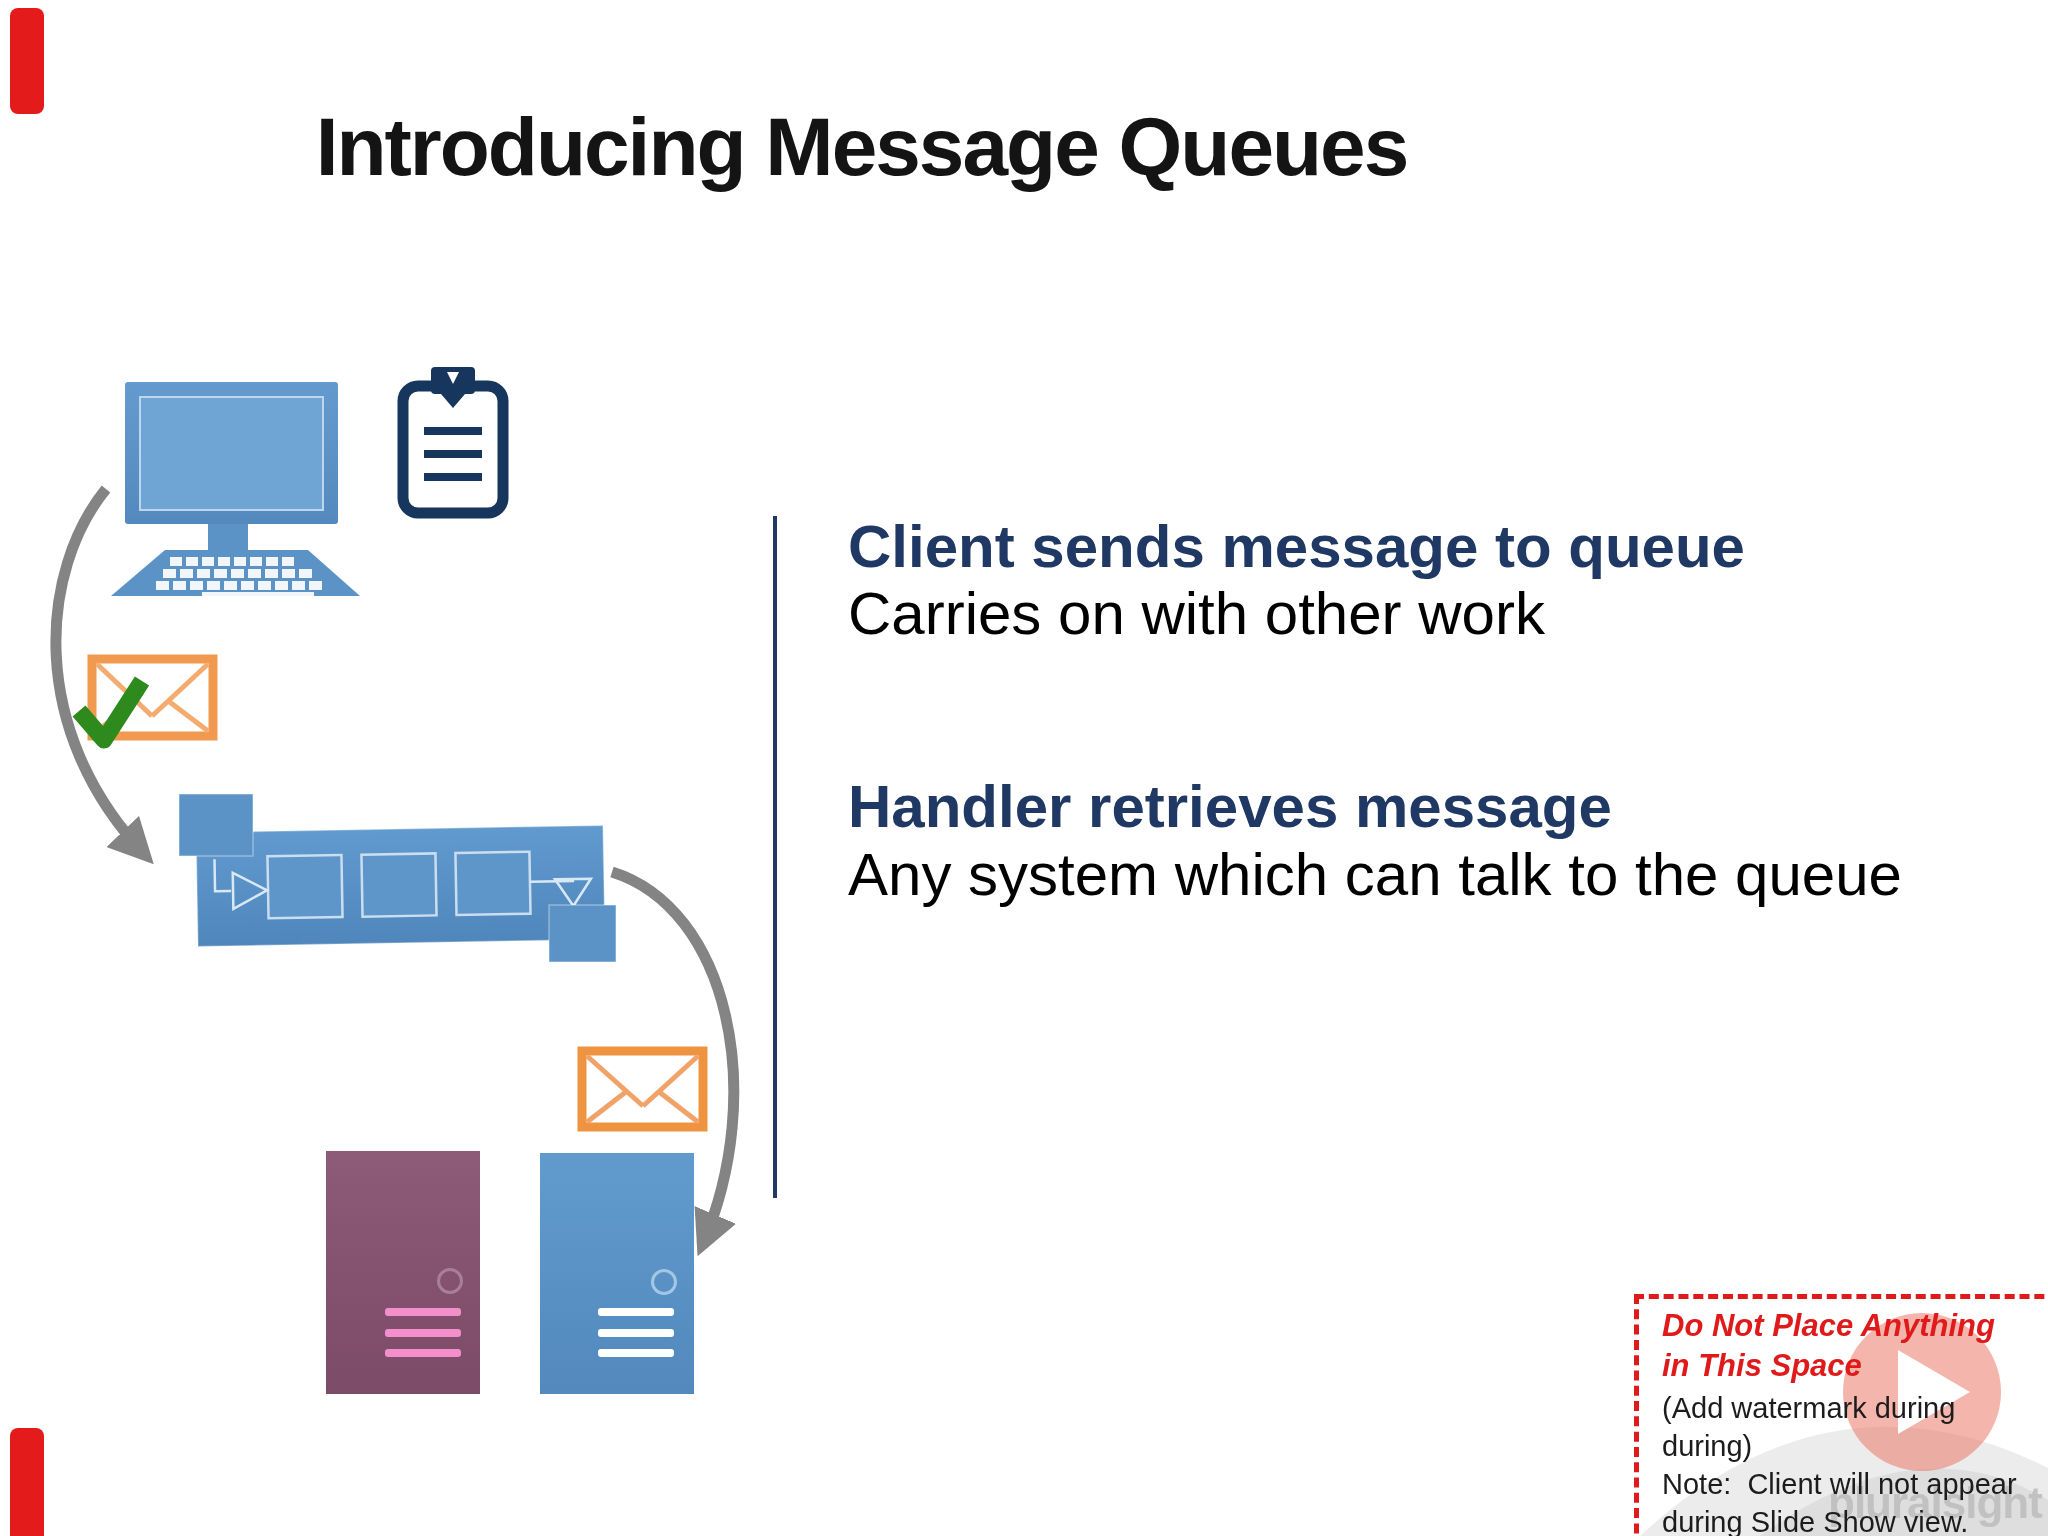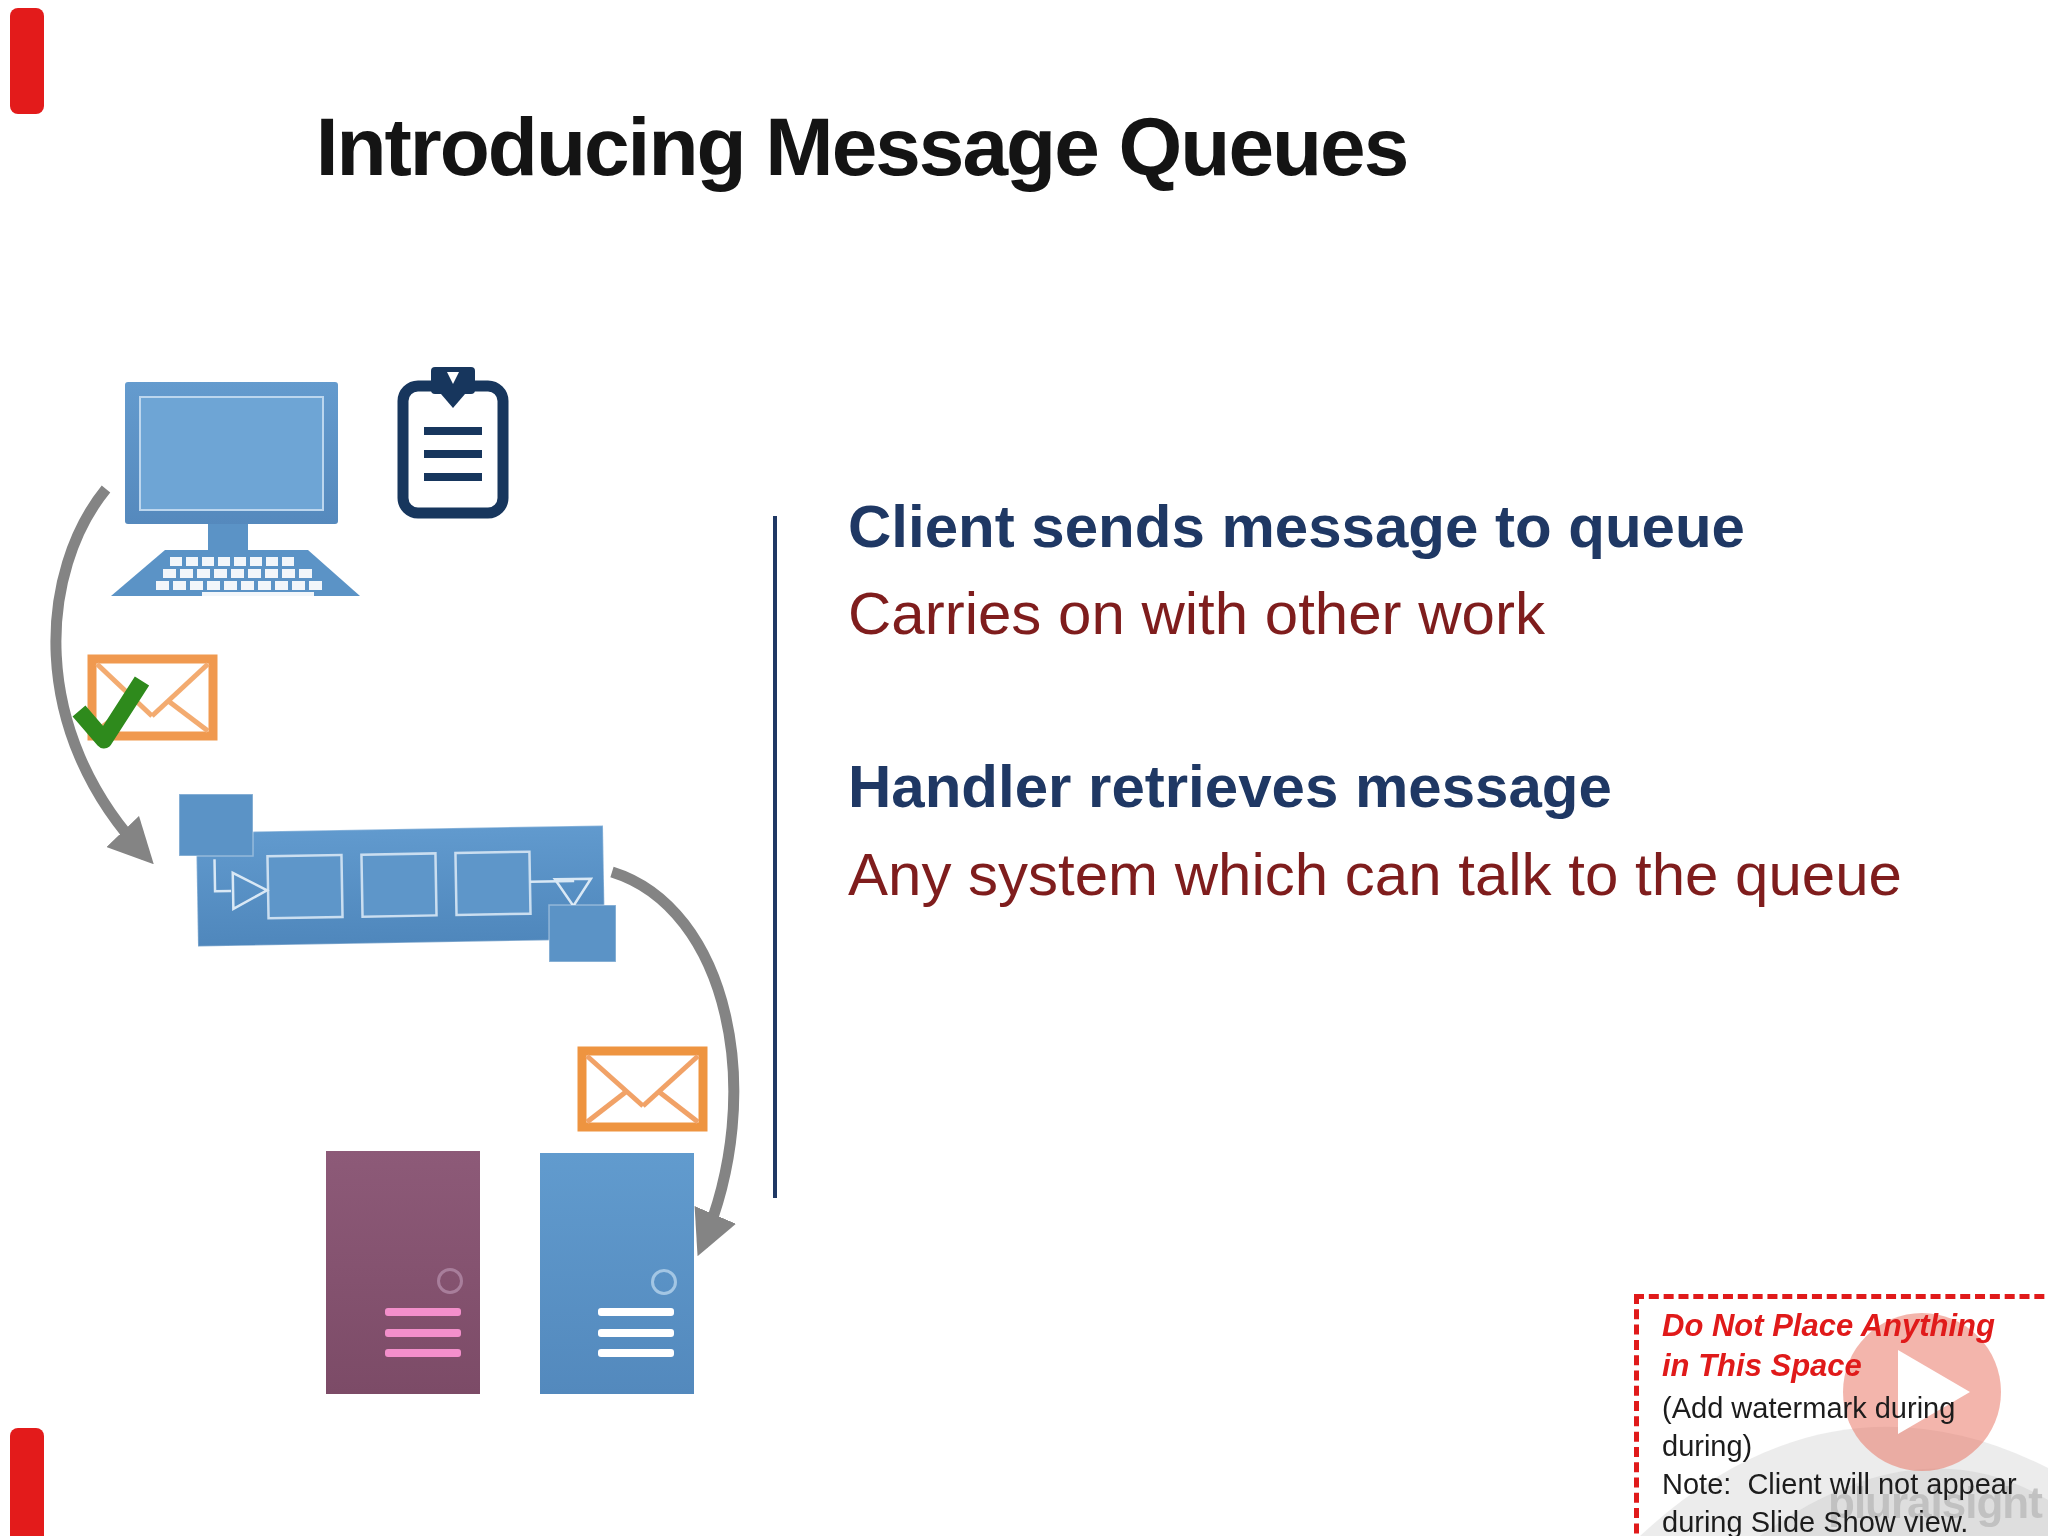--- a/index.html
+++ b/index.html
@@ -3,22 +3,22 @@
 <meta charset="utf-8">
 <style>
   html,body{margin:0;padding:0;background:#ffffff;}
   body{width:2048px;height:1536px;position:relative;overflow:hidden;
        font-family:"Liberation Sans",sans-serif;}
   .abs{position:absolute;}
   
   #title{left:0;top:100px;width:1723px;text-align:center;
          font-size:82px;font-weight:700;letter-spacing:-2px;color:#141414;}
   
-  .head-line{color:#1f3864;font-size:60px;font-weight:700;white-space:nowrap;}
-  .sub-line{color:#7f1d1d;font-size:60px;font-weight:400;white-space:nowrap;}
+  .head-line{color:#1f3864;font-size:60px;font-weight:700;white-space:nowrap;margin-top:20px;}
+  .sub-line{color:#000000;font-size:60px;font-weight:400;white-space:nowrap;}
   #sec1-h{left:848px;top:492px;}
   #sec1-s{left:848px;top:579px;}
   #sec2-h{left:848px;top:752px;}
   #sec2-s{left:848px;top:840px;}
   
   .edge-bar{width:34px;background:#e31b1b;border-radius:8px;left:10px;}
   #edge-bar-top{top:8px;height:106px;}
   #edge-bar-bottom{top:1428px;height:120px;}
   
   #warn-box{left:1634px;top:1294px;width:430px;height:260px;background:#ffffff;

